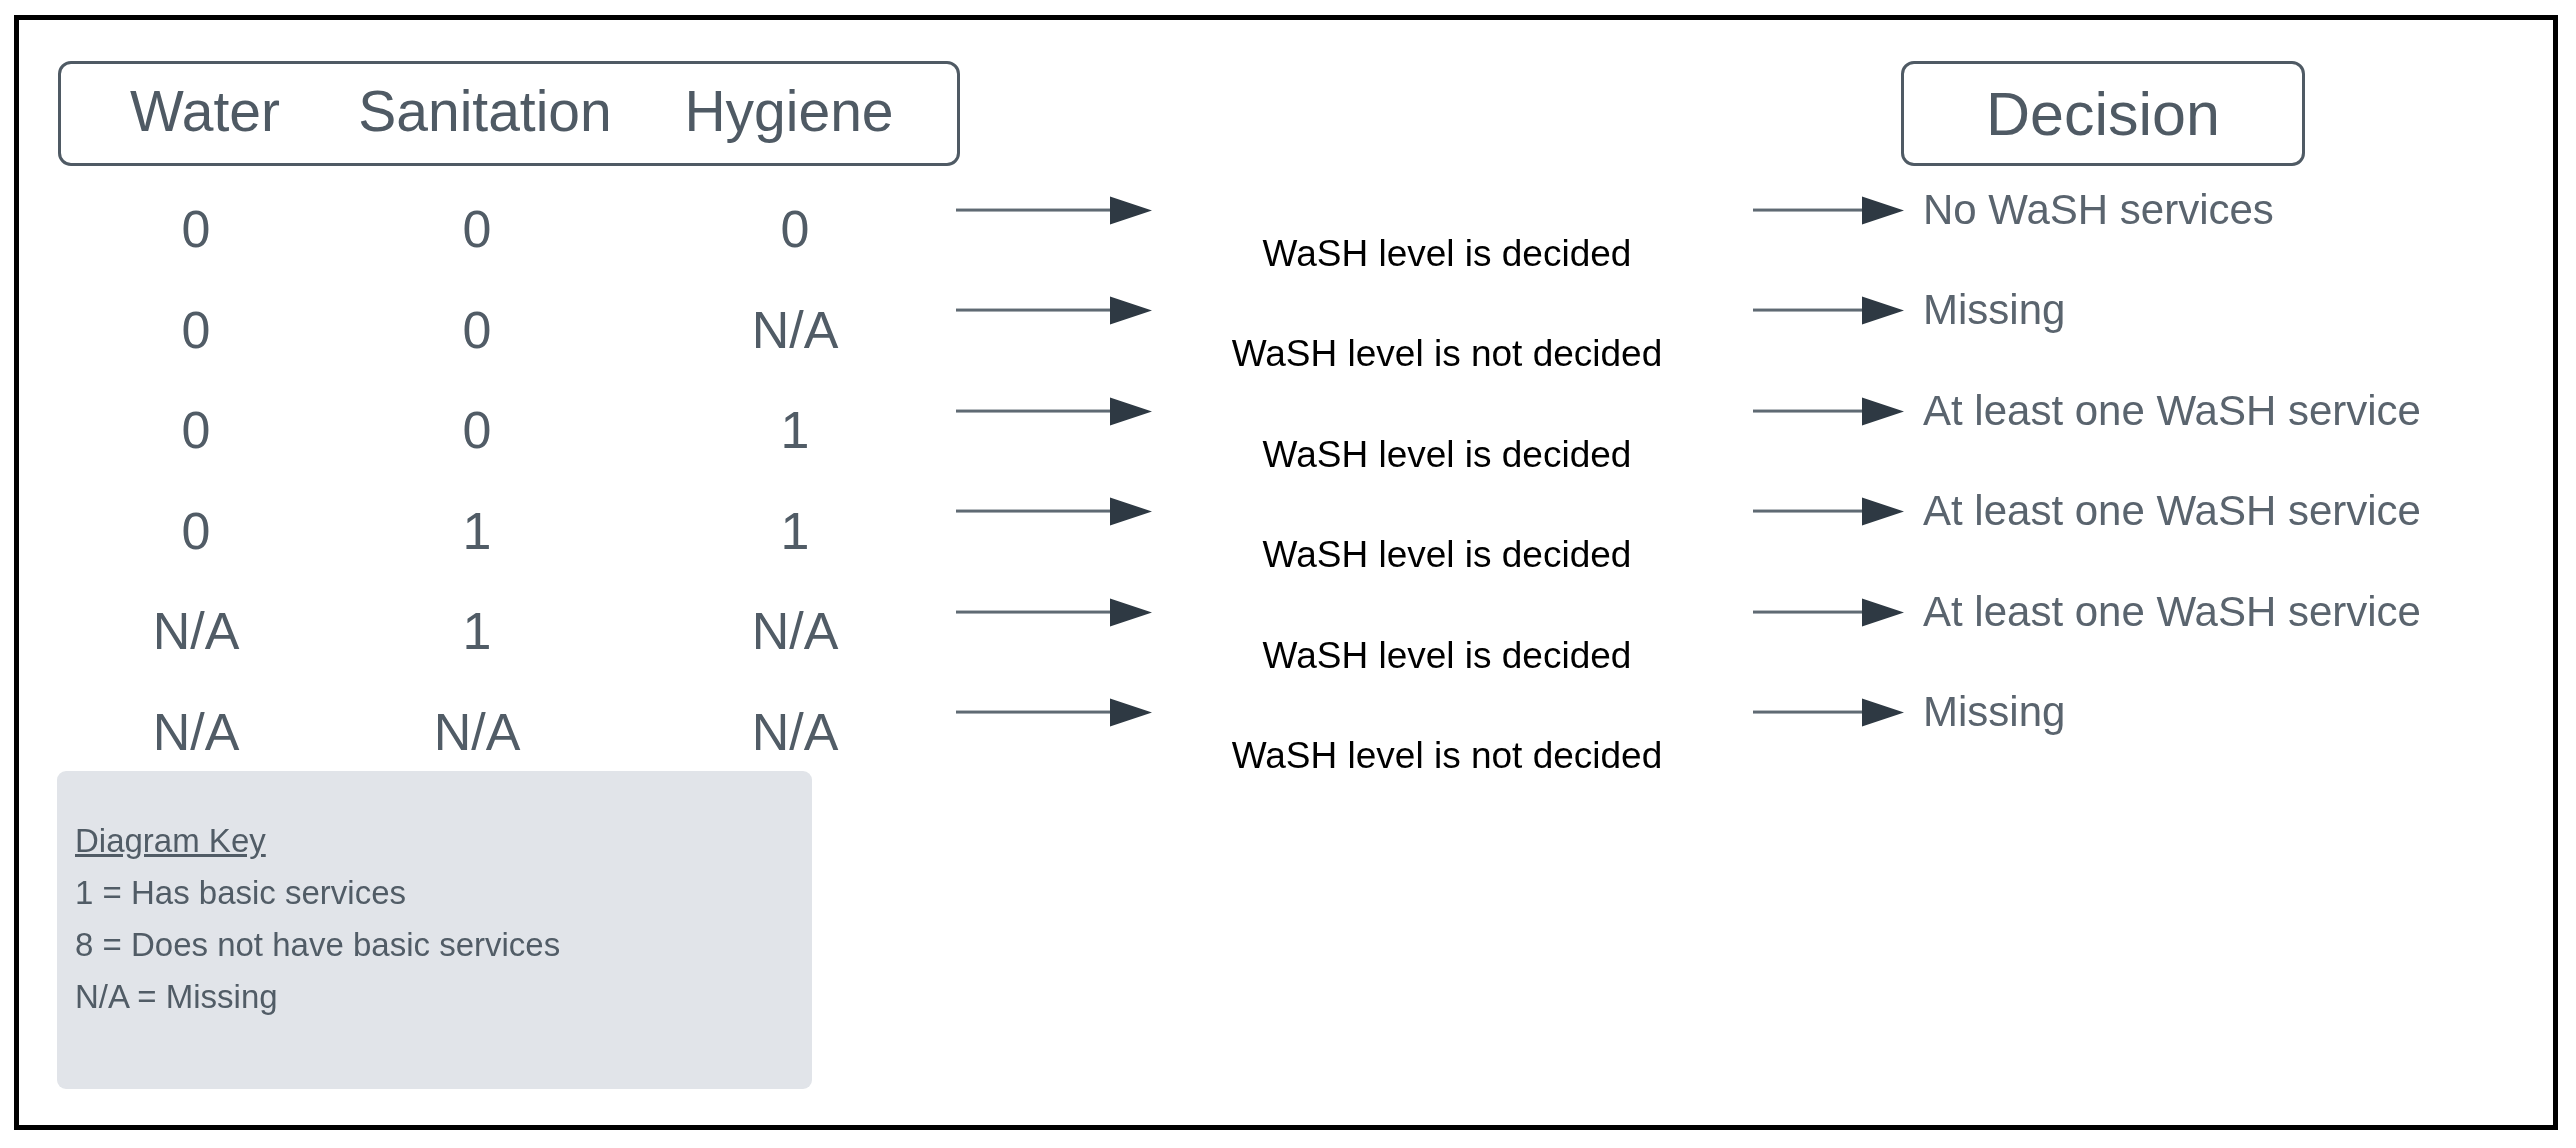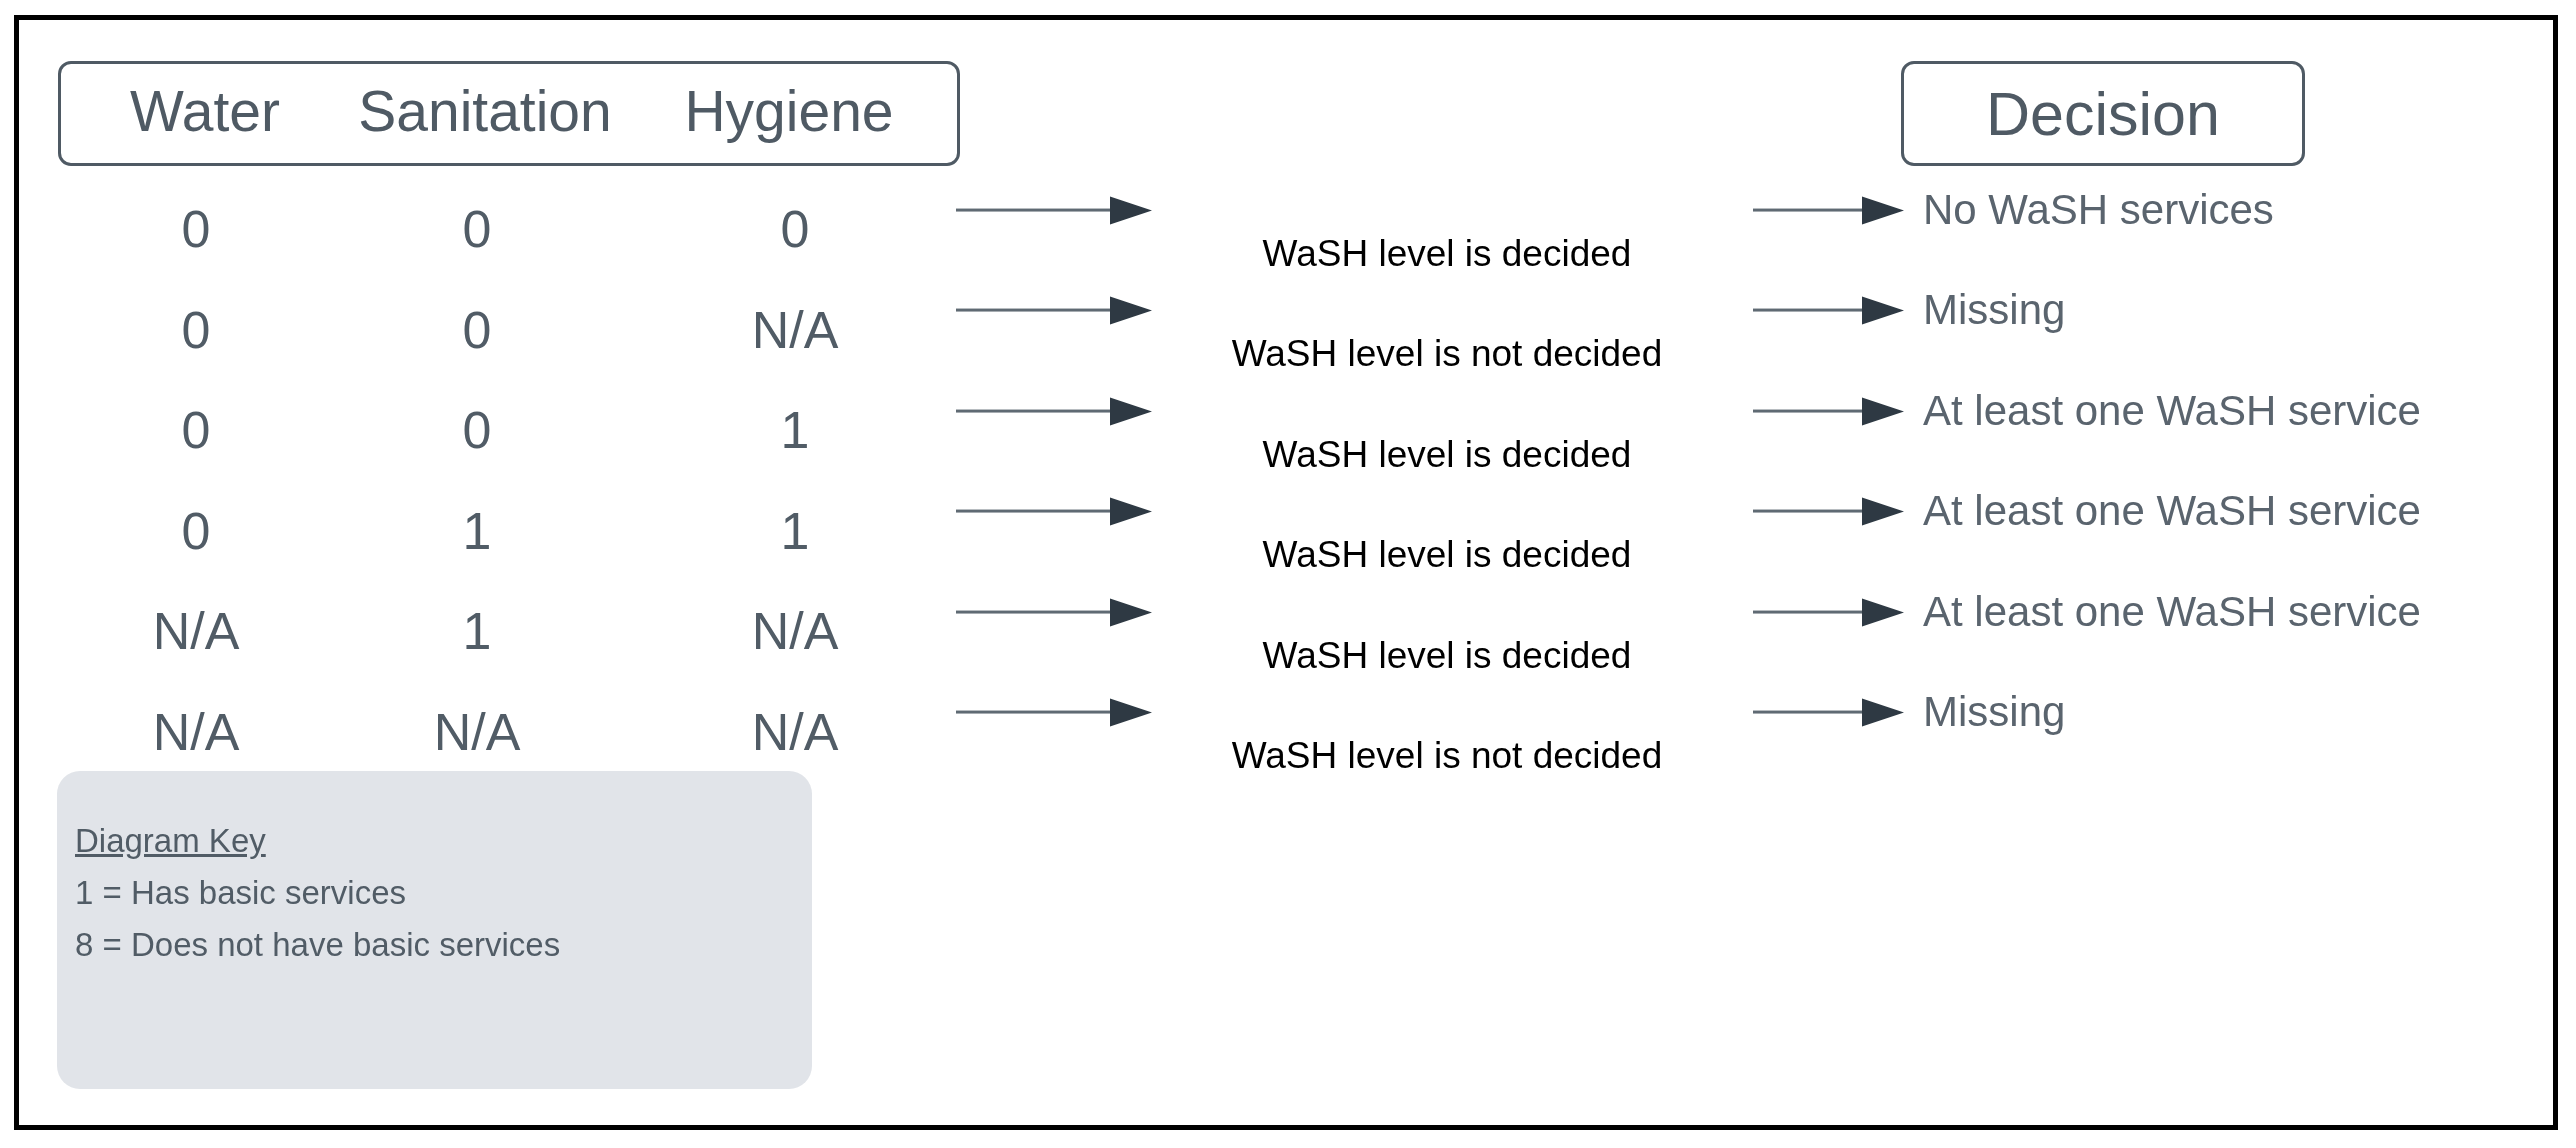--- a/index.html
+++ b/index.html
@@ -81,21 +81,21 @@
     width: 0; height: 0;
     border-top: 14.3px solid transparent;
     border-bottom: 14.3px solid transparent;
     border-left: 42px solid #2e3943;
   }
   .key-box {
     position: absolute;
     left: 57px; top: 771px;
     width: 755px; height: 318px;
     background: #e1e4e9;
-    border-radius: 23px;
+    border-radius: 9px;
     box-sizing: border-box;
     padding: 44px 19.6px 0 18px;
     color: #515c66;
     font-size: 33px;
     line-height: 52px;
   }
   .key-title { text-decoration: underline; }
 </style>
 </head>
 <body>
@@ -196,15 +196,16 @@
     <div class="head"></div>
   </div>
   <span class="decision-label" style="left: 1923px; top: 712px;">Missing</span>
 
   <div class="key-box">
     <div>
       <span class="key-title">Diagram Key</span>
     </div>
     <div>1 = Has basic services</div>
     <div>8 = Does not have basic services</div>
+    <div>N/A = Missing</div>
   </div>
 </div>
 
 
 </body></html>

